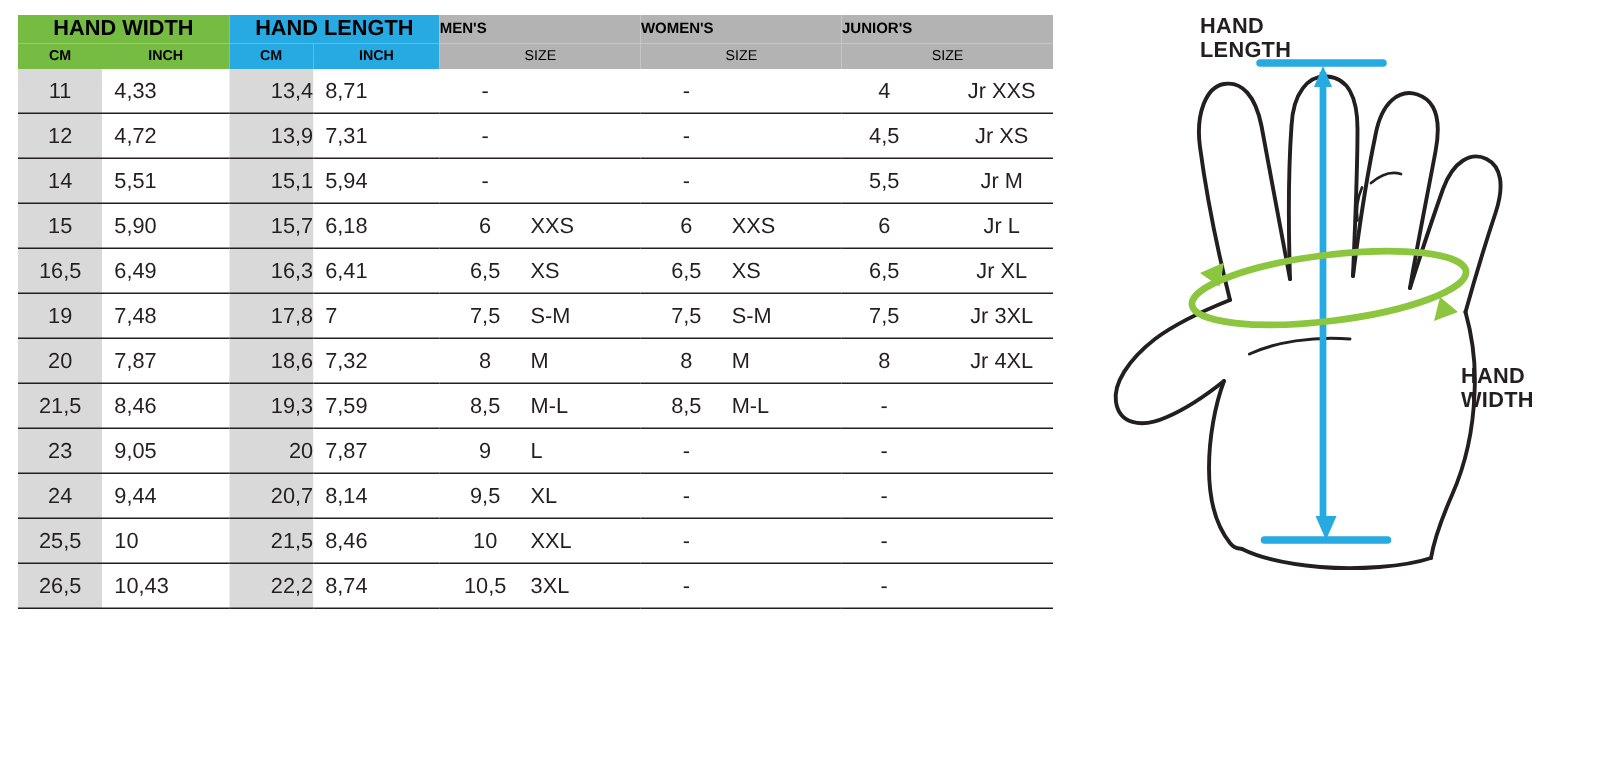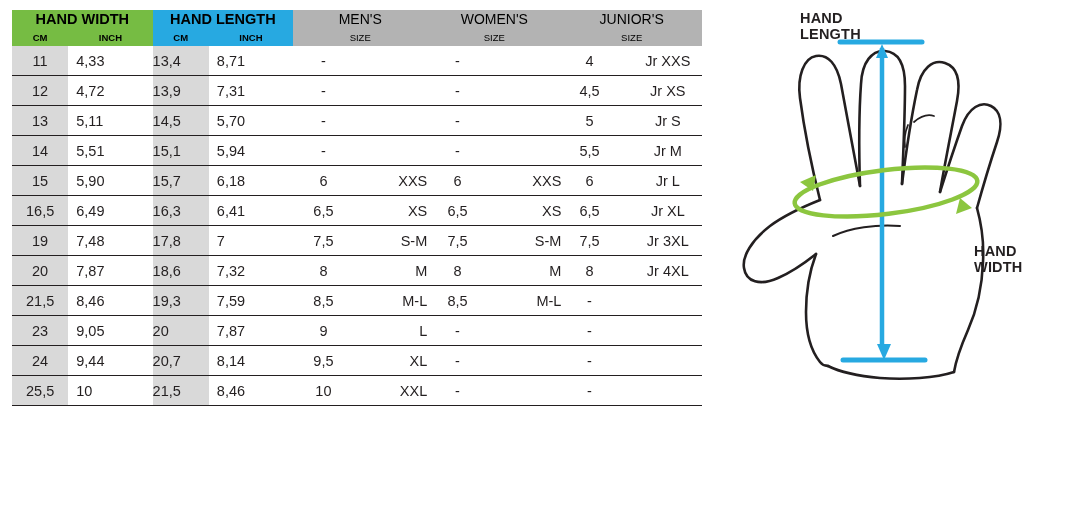--- a/index.html
+++ b/index.html
@@ -53,23 +53,23 @@
     color: #000;
     text-align: center;
     font-weight: bold;
     font-size: 14.5px;
     height: 19px;
     line-height: 19px;
   }
   .hdr-grey {
     background: #b3b3b3;
     color: #000;
-    text-align: center;
-    font-weight: normal;
-    font-size: 14px;
+    text-align: left;
+    font-weight: bold;
+    font-size: 10px;
     height: 19px;
     line-height: 19px;
   }
   .sub-hw {
     background: #76bc43;
     color: #000;
     text-align: center;
     font-weight: bold;
     font-size: 9.5px;
     height: 17px;
@@ -105,33 +105,33 @@
     background: #d9d9d9;
     text-align: center;
   }
   td.in-hw {
     background: #ffffff;
     text-align: left;
     padding-left: 8px !important;
   }
   td.cm-hl {
     background: #d9d9d9;
-    text-align: left;
+    text-align: right;
   }
   td.in-hl {
     background: #ffffff;
     text-align: left;
     padding-left: 8px !important;
   }
   td.num {
     text-align: center;
     background: #fff;
   }
   td.lbl {
-    text-align: right;
+    text-align: left;
     background: #fff;
   }
   td.lbl-jr {
     text-align: center;
     padding-left: 16px !important;
     background: #fff;
   }
   
   table.size-table tbody tr:last-child td {
     border-bottom: 1px solid #231f20;
@@ -218,32 +218,20 @@
             <td class="cm-hl">13,9</td>
             <td class="in-hl">7,31</td>
             <td class="num">-</td>
             <td class="lbl"></td>
             <td class="num">-</td>
             <td class="lbl"></td>
             <td class="num">4,5</td>
             <td class="lbl-jr">Jr XS</td>
           </tr>
           <tr>
-            <td class="cm-hw">13</td>
-            <td class="in-hw">5,11</td>
-            <td class="cm-hl">14,5</td>
-            <td class="in-hl">5,70</td>
-            <td class="num">-</td>
-            <td class="lbl"></td>
-            <td class="num">-</td>
-            <td class="lbl"></td>
-            <td class="num">5</td>
-            <td class="lbl-jr">Jr S</td>
-          </tr>
-          <tr>
             <td class="cm-hw">14</td>
             <td class="in-hw">5,51</td>
             <td class="cm-hl">15,1</td>
             <td class="in-hl">5,94</td>
             <td class="num">-</td>
             <td class="lbl"></td>
             <td class="num">-</td>
             <td class="lbl"></td>
             <td class="num">5,5</td>
             <td class="lbl-jr">Jr M</td>
@@ -337,20 +325,32 @@
             <td class="in-hw">10</td>
             <td class="cm-hl">21,5</td>
             <td class="in-hl">8,46</td>
             <td class="num">10</td>
             <td class="lbl">XXL</td>
             <td class="num">-</td>
             <td class="lbl"></td>
             <td class="num">-</td>
             <td class="lbl-jr"></td>
           </tr>
+          <tr>
+            <td class="cm-hw">26,5</td>
+            <td class="in-hw">10,43</td>
+            <td class="cm-hl">22,2</td>
+            <td class="in-hl">8,74</td>
+            <td class="num">10,5</td>
+            <td class="lbl">3XL</td>
+            <td class="num">-</td>
+            <td class="lbl"></td>
+            <td class="num">-</td>
+            <td class="lbl-jr"></td>
+          </tr>
         </tbody>
     </table>
   </div>
 
   <div class="diagram">
     <svg width="381" height="512" viewBox="0 0 381 512">
 
       <g fill="none" stroke="#231f20" stroke-width="2.6" stroke-linecap="round" stroke-linejoin="round">
 
         <path d="M120 200 C112 168 104 128 100 98 C97 76 104 58 116 56 C128 54 137 64 141 84 C147 116 155 160 160 186"></path>

